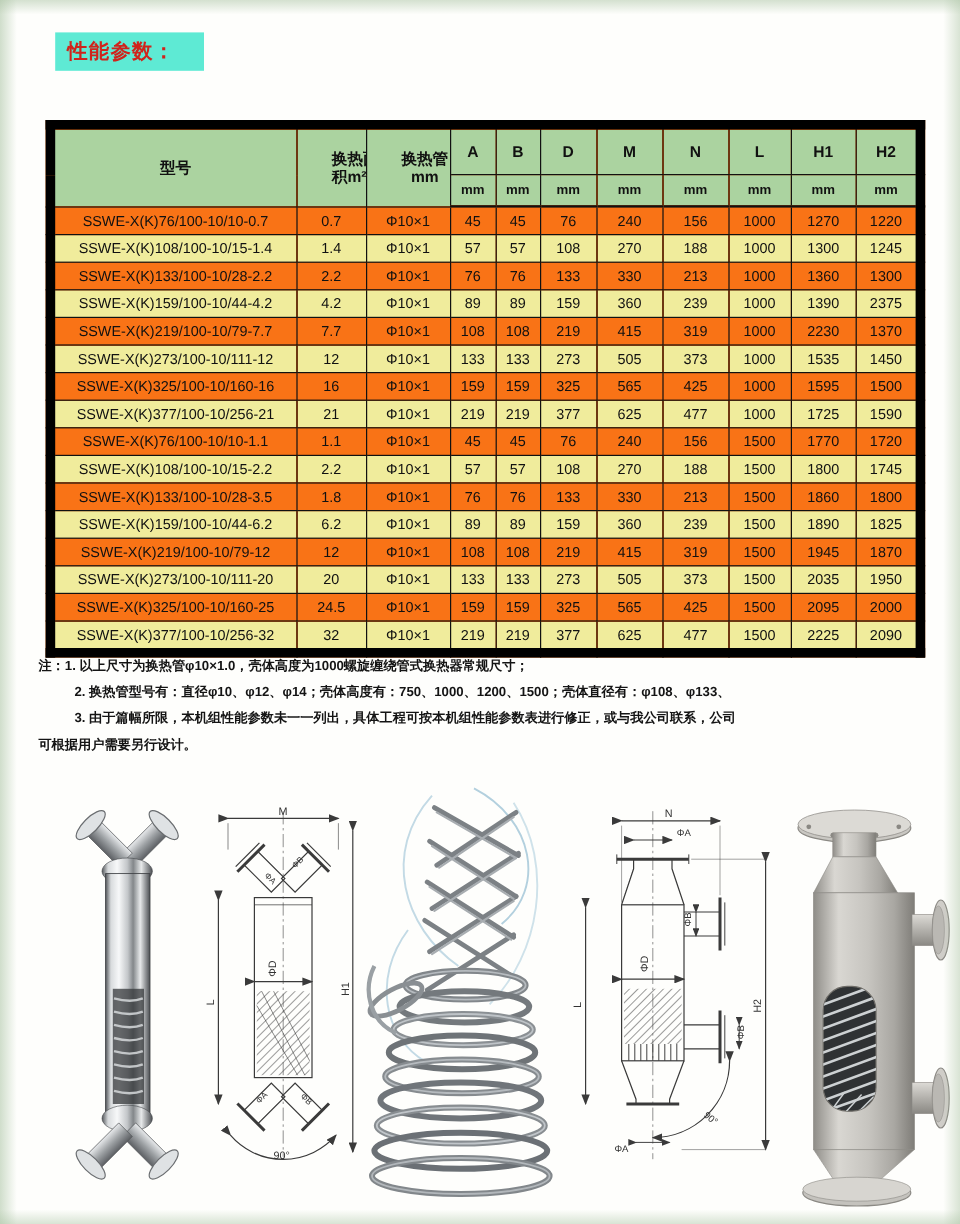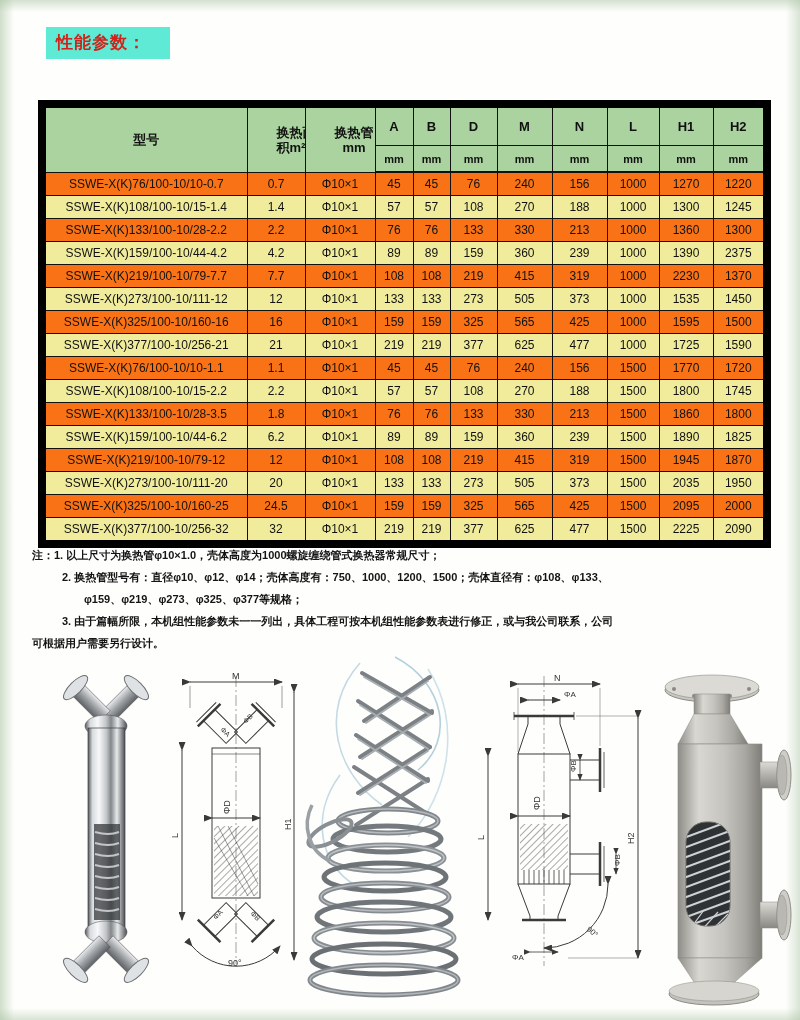--- a/index.html
+++ b/index.html
@@ -321,21 +321,20 @@
         <td>1500</td>
         <td>2225</td>
         <td>2090</td>
       </tr>
     </tbody>
 </table>
 
 <div class="notes">
   <div class="n1">注：1. 以上尺寸为换热管φ10×1.0，壳体高度为1000螺旋缠绕管式换热器常规尺寸；</div>
   <div class="n2">2. 换热管型号有：直径φ10、φ12、φ14；壳体高度有：750、1000、1200、1500；壳体直径有：φ108、φ133、</div>
-  <div class="n3">φ159、φ219、φ273、φ325、φ377等规格；</div>
   <div class="n4">3. 由于篇幅所限，本机组性能参数未一一列出，具体工程可按本机组性能参数表进行修正，或与我公司联系，公司</div>
   <div class="n5">可根据用户需要另行设计。</div>
 </div>
 
 <svg class="fig" style="left:40px;top:672px" width="132" height="312" viewBox="0 0 132 312">
   <defs>
     <linearGradient id="g1" x1="0" y1="0" x2="1" y2="0">
       <stop offset="0" stop-color="#53565a"></stop>
         <stop offset=".12" stop-color="#d8dbdd"></stop>
       <stop offset=".3" stop-color="#f7f8f9"></stop>

